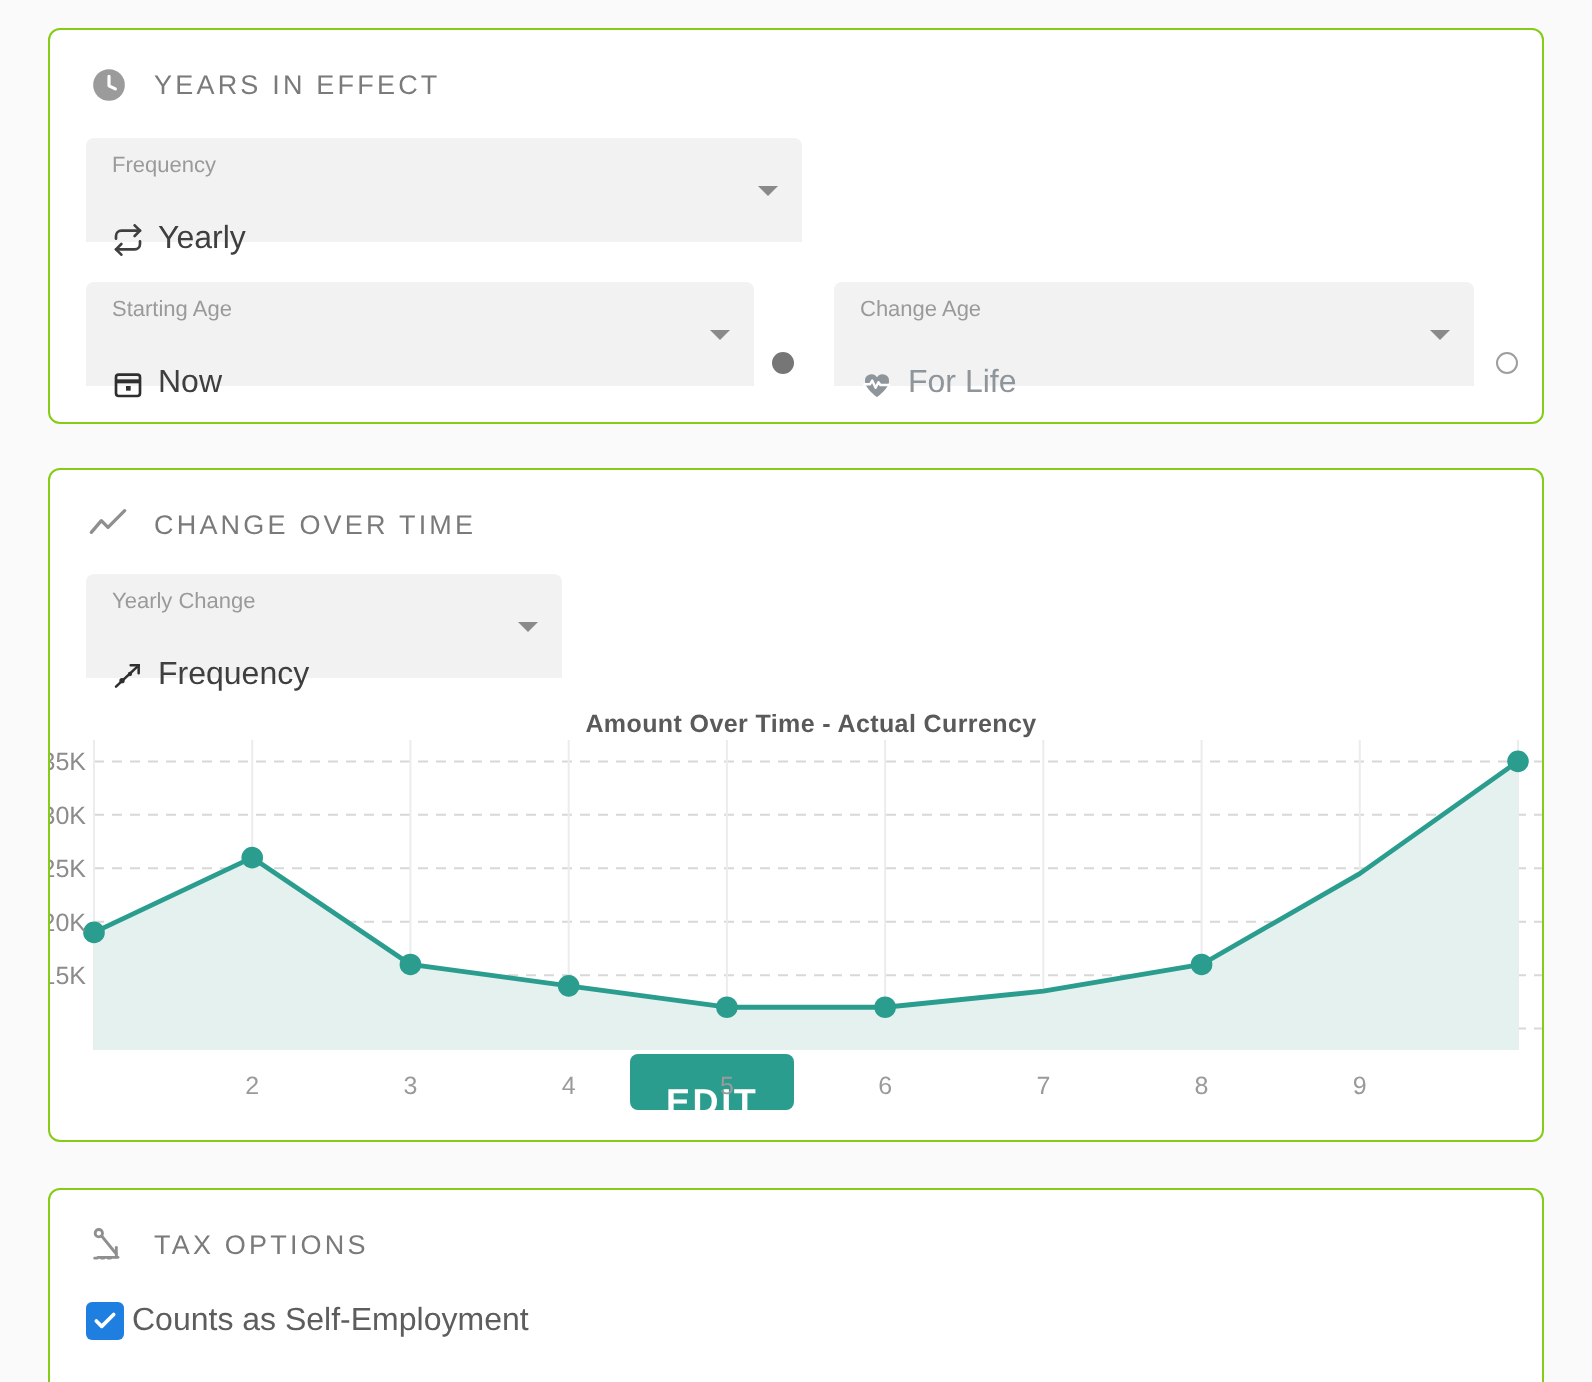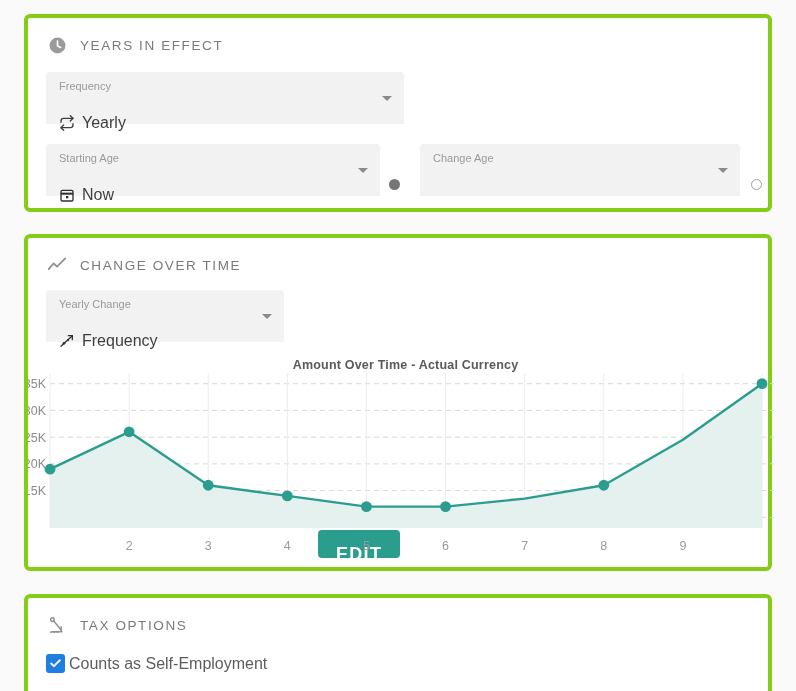--- a/index.html
+++ b/index.html
@@ -7,21 +7,21 @@
     margin: 0; padding: 0;
     width: 796px; height: 691px;
     background: #fafafa;
     font-family: "Liberation Sans", sans-serif;
     overflow: hidden;
   }
   .page { width: 796px; height: 691px; position: relative; padding: 0 24px; }
 
   .card {
     background: #ffffff;
-    border: 4px solid #84cc16;
+    border: 1px solid #84cc16;
     border-radius: 6px;
     position: absolute;
     left: 24px;
     width: 748px;
   }
 
   .section-head {
     display: flex;
     align-items: center;
     gap: 12px;
@@ -165,20 +165,29 @@
           </svg>
         </span>
         <span>Now</span>
       </div>
       <span class="caret"></span>
     </div>
     <span class="radio-dot filled" style="position:absolute; left:361px; top:161px;"></span>
 
     <div class="field" style="position:absolute; left:392px; top:126px; width:320px;">
       <div class="f-label">Change Age</div>
+      <div class="f-value muted">
+        <span class="f-icon">
+          <svg width="17" height="17" viewBox="0 0 24 24">
+            <path d="M12 20.5S3.5 14.6 3.5 9.1A4.6 4.6 0 0 1 12 6.6a4.6 4.6 0 0 1 8.5 2.5c0 5.5-8.5 11.4-8.5 11.4z" fill="#8f969b"></path>
+            <path d="M3 11.5h4l1.6-2.6L11 14l2-4 1.4 2h6" stroke="#ffffff" stroke-width="1.7" fill="none" stroke-linecap="round" stroke-linejoin="round"></path>
+          </svg>
+        </span>
+        <span>For Life</span>
+      </div>
       <span class="caret"></span>
     </div>
     <span class="radio-dot empty" style="position:absolute; left:723px; top:161px;"></span>
   </div>
 
   <div class="card" style="top:234px; height:337px;">
     <div class="section-head">
       <span class="sh-icon">
         <svg width="20" height="20" viewBox="0 0 24 24" fill="none" stroke="#8f8f8f" stroke-width="2" stroke-linecap="round" stroke-linejoin="round">
           <polyline points="2 17 8 10 12 14 22 4"></polyline>

